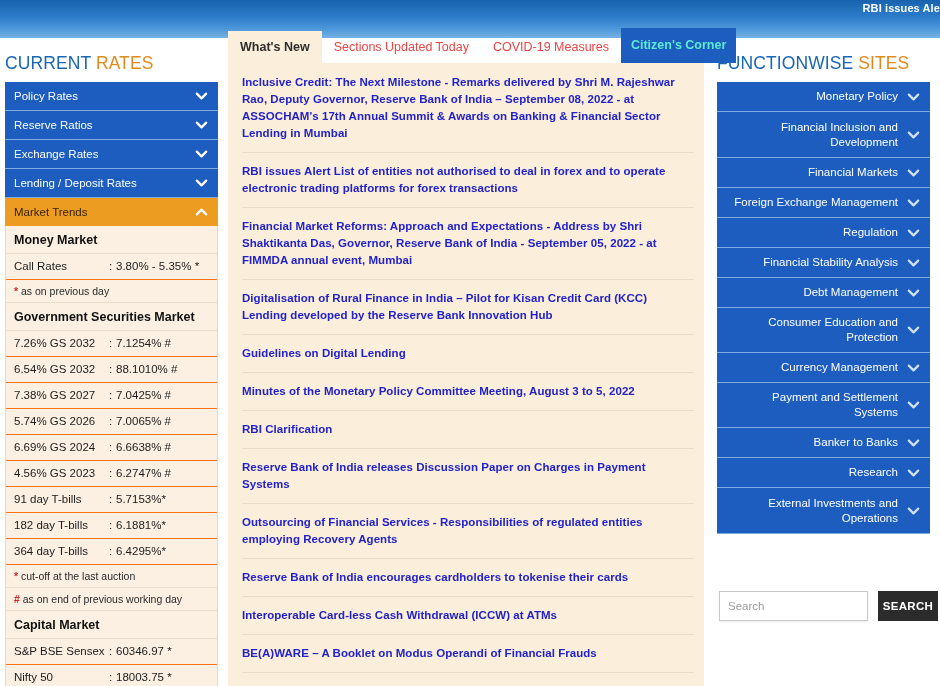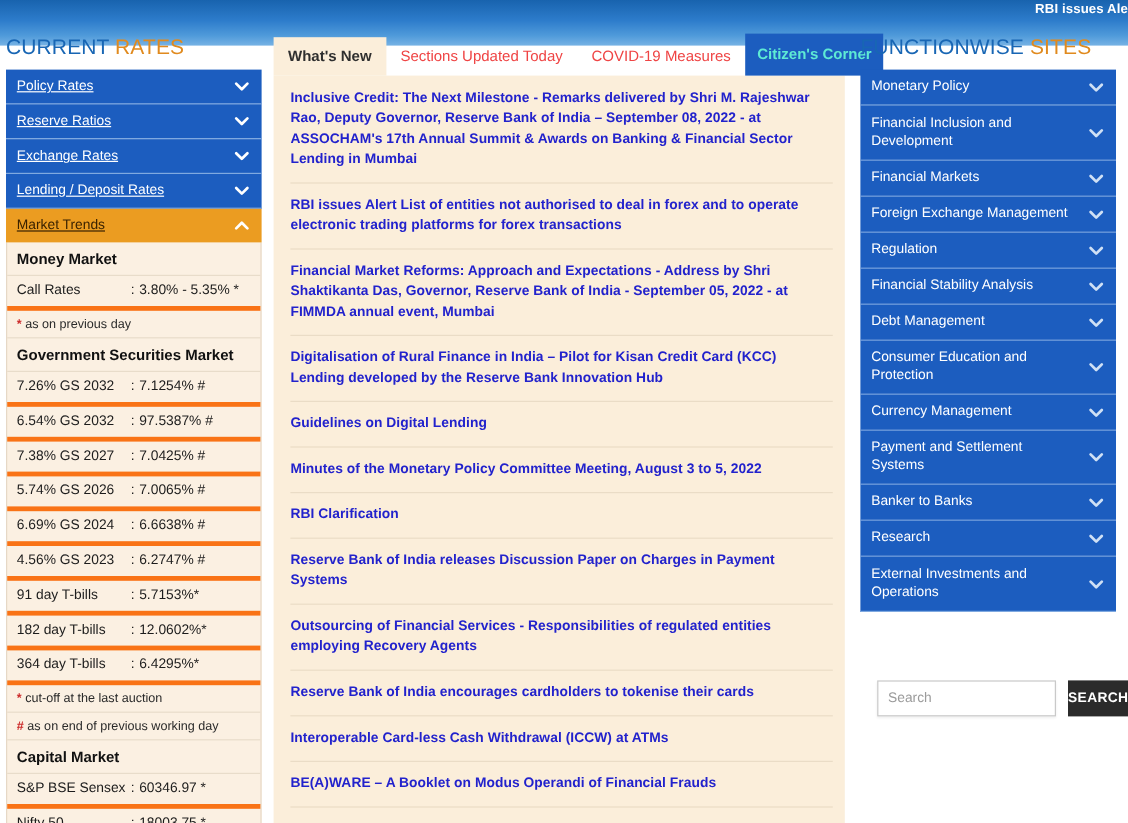--- a/index.html
+++ b/index.html
@@ -46,36 +46,36 @@
     position: absolute;
     left: 0; top: 0;
     width: 225px;
     height: 666px;
   }
   .col-heading {
     font-size: 17.5px;
     padding: 9px 0 8px 5px;
     letter-spacing: 0.1px;
     white-space: nowrap;
+    margin-top: 24px;
   }
   .col-heading .h-blue { color: #1866b4; }
   .col-heading .h-orange { color: #e08a1e; }
 
   .acc-list { width: 213px; margin-left: 5px; }
   .acc-item {
     position: relative;
     background: #1c5dbf;
     border-bottom: 1px solid #7fa9e0;
     color: #ffffff;
     font-size: 11.5px;
     padding: 7px 30px 7px 9px;
     min-height: 27px;
     line-height: 14px;
     cursor: pointer;
-    text-decoration: underline;
   }
   .acc-item.active { background: #eb9c21; color: #3a2200; border-bottom: none; }
   .chev {
     position: absolute;
     right: 9px;
     top: 50%;
     transform: translateY(-50%);
     width: 15px; height: 15px;
   }
   .chev svg { display: block; }
@@ -95,21 +95,21 @@
     font-weight: bold;
     color: #111;
     padding: 7px 8px 6px 8px;
     border-bottom: 1px solid #e8dcca;
   }
   .mt-row {
     display: flex;
     font-size: 11.5px;
     color: #1c1c1c;
     padding: 5px 4px 5px 8px;
-    border-bottom: 4px solid #f97316;
+    border-bottom: 1px solid #f97316;
     line-height: 15px;
   }
   .mt-label { flex: 0 0 95px; }
   .mt-colon { flex: 0 0 7px; }
   .mt-value { flex: 1; }
   .mt-note {
     font-size: 10.5px;
     color: #2a2a2a;
     padding: 4px 8px 4px 8px;
     border-bottom: 1px solid #e8dcca;
@@ -184,25 +184,26 @@
   .fw-item {
     position: relative;
     background: #1c5dbf;
     border-bottom: 1px solid #7fa9e0;
     color: #ffffff;
     font-size: 11.5px;
     padding: 7px 32px 7px 9px;
     min-height: 29px;
     line-height: 15px;
     cursor: pointer;
+    text-align: right;
   }
   .fw-item.tall { min-height: 44px; padding-top: 8px; }
 
   #search-area {
-    margin-left: 19px;
+    margin-left: 7px;
     margin-top: 57px;
     display: flex;
     align-items: flex-start;
   }
   #search-input {
     width: 149px;
     height: 30px;
     border: 1px solid #c9c9c9;
     background: #ffffff;
     font-size: 11.5px;
@@ -296,21 +297,21 @@
       <div class="mt-section">Government Securities Market</div>
 
       <div class="mt-row">
         <span class="mt-label">7.26% GS 2032</span>
         <span class="mt-colon">:</span>
         <span class="mt-value">7.1254% #</span>
       </div>
       <div class="mt-row">
         <span class="mt-label">6.54% GS 2032</span>
         <span class="mt-colon">:</span>
-        <span class="mt-value">97.5387% #</span>
+        <span class="mt-value">88.1010% #</span>
       </div>
       <div class="mt-row">
         <span class="mt-label">7.38% GS 2027</span>
         <span class="mt-colon">:</span>
         <span class="mt-value">7.0425% #</span>
       </div>
       <div class="mt-row">
         <span class="mt-label">5.74% GS 2026</span>
         <span class="mt-colon">:</span>
         <span class="mt-value">7.0065% #</span>
@@ -326,21 +327,21 @@
         <span class="mt-value">6.2747% #</span>
       </div>
       <div class="mt-row">
         <span class="mt-label">91 day T-bills</span>
         <span class="mt-colon">:</span>
         <span class="mt-value">5.7153%*</span>
       </div>
       <div class="mt-row">
         <span class="mt-label">182 day T-bills</span>
         <span class="mt-colon">:</span>
-        <span class="mt-value">12.0602%*</span>
+        <span class="mt-value">6.1881%*</span>
       </div>
       <div class="mt-row">
         <span class="mt-label">364 day T-bills</span>
         <span class="mt-colon">:</span>
         <span class="mt-value">6.4295%*</span>
       </div>
 
       <div class="mt-note"><span class="mark">*</span><span> cut-off at the last auction</span></div>
       <div class="mt-note"><span class="mark">#</span><span> as on end of previous working day</span></div>
 

